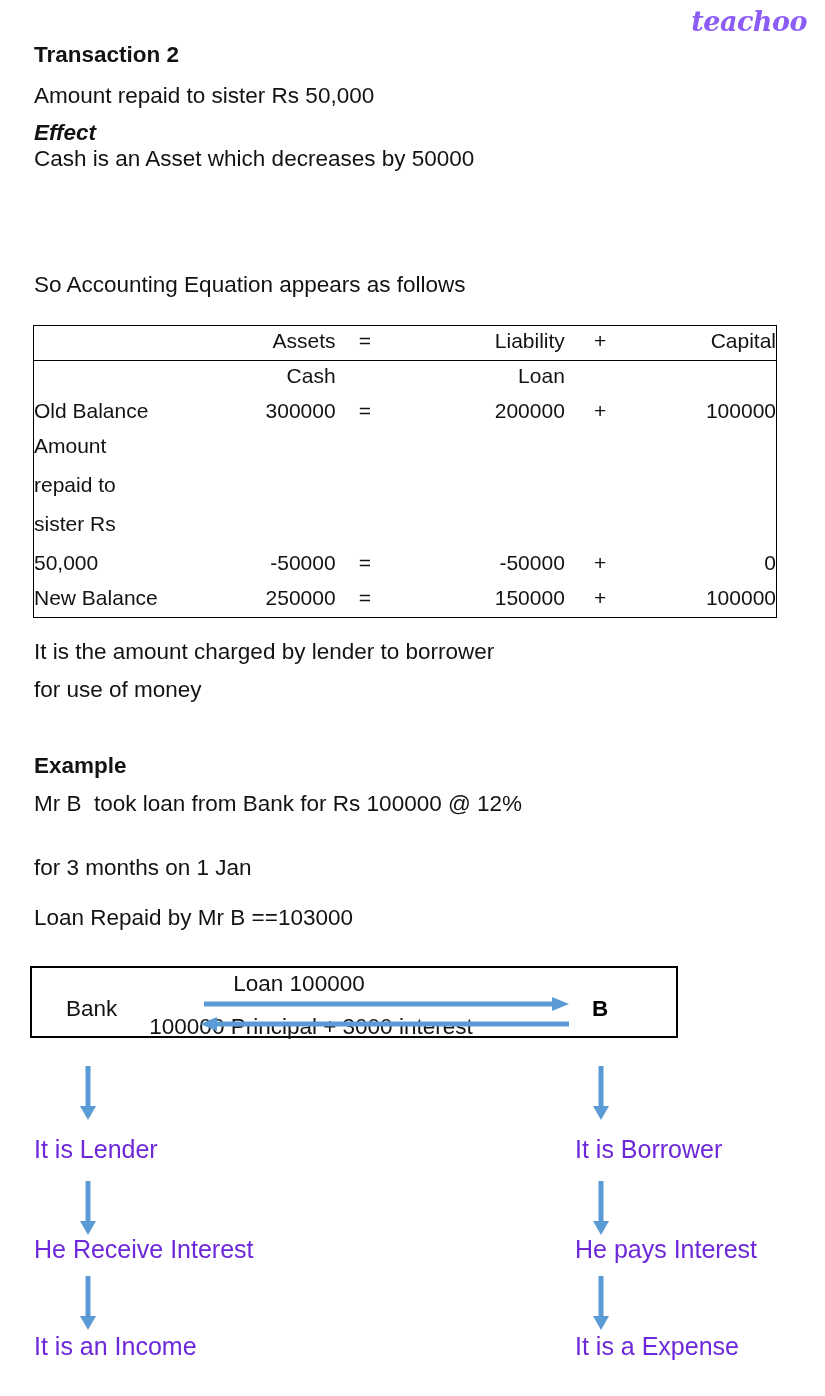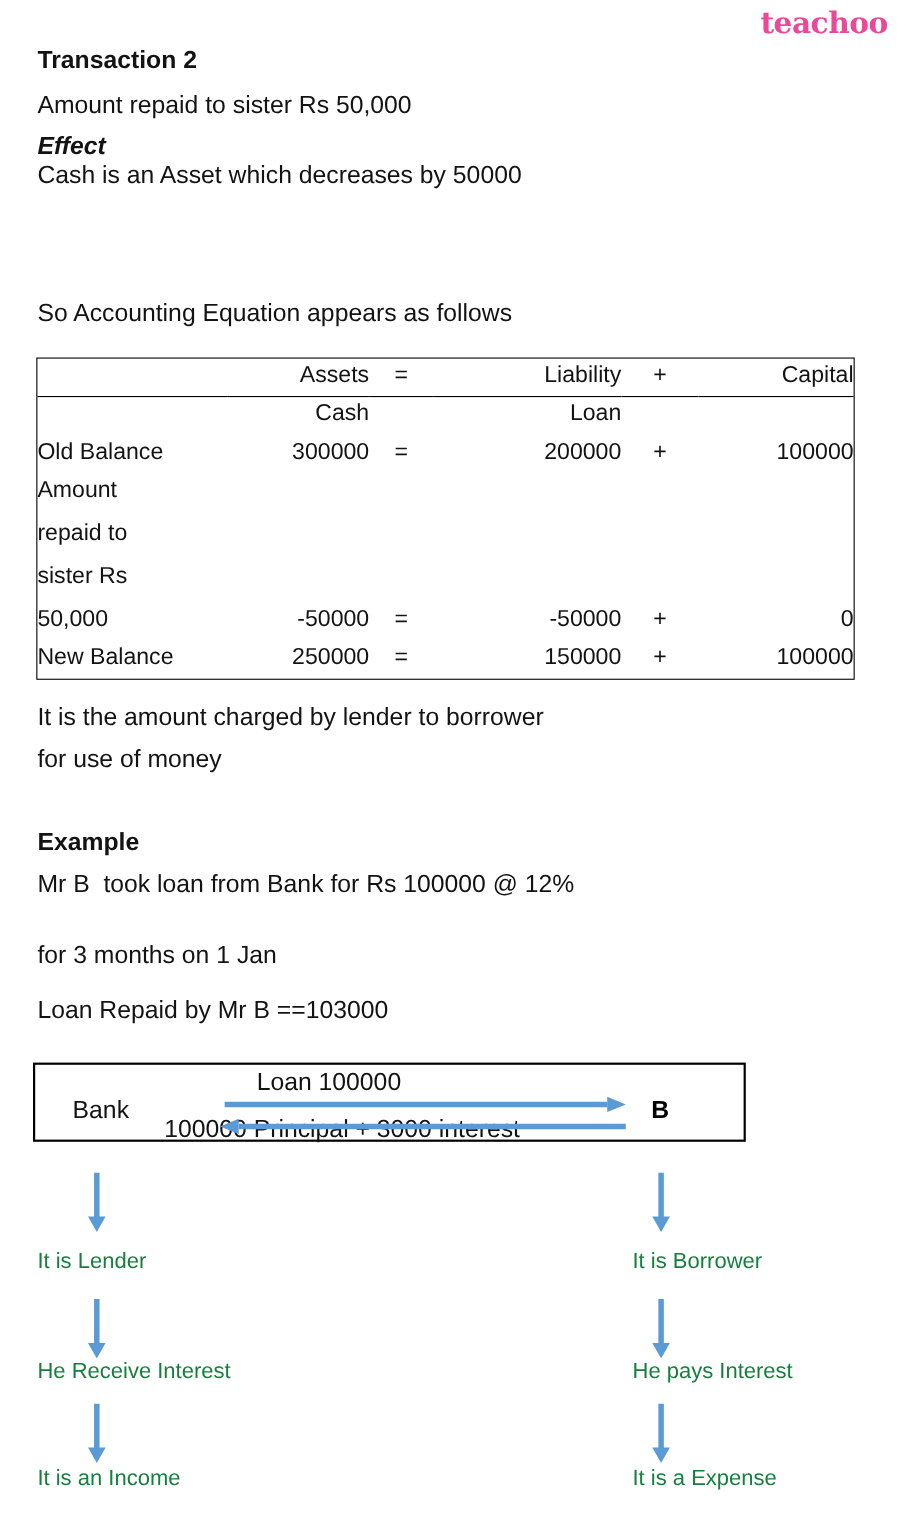--- a/index.html
+++ b/index.html
@@ -18,24 +18,25 @@
     background: #ffffff;
     overflow: hidden;
   }
 
   
   .logo {
     position: absolute;
     right: 18px;
     top: 6px;
     font-family: "DejaVu Serif", serif;
+    font-style: italic;
     font-weight: bold;
     font-size: 27px;
     letter-spacing: -0.5px;
-    color: #ec4899;
+    color: #8b5cf6;
   }
 
   
   .tline {
     position: absolute;
     left: 34px;
     font-size: 22.5px;
     line-height: 1;
     white-space: pre;
     color: #131313;
@@ -129,24 +130,24 @@
   .harrow { position: absolute; }
   .harrow.right { left: 172px; top: 28px; }
   .harrow.left  { left: 168px; top: 48px; }
 
   
   .varrow { position: absolute; }
 
   
   .flab {
     position: absolute;
-    font-size: 20px;
+    font-size: 25px;
     line-height: 1;
     white-space: pre;
-    color: #15803d;
+    color: #6d28d9;
   }
 </style>
 </head>
 <body>
 
 <div id="page">
 
   <div class="logo">teachoo</div>
 
   <div class="tline bold" style="top:44px;">Transaction 2</div>

